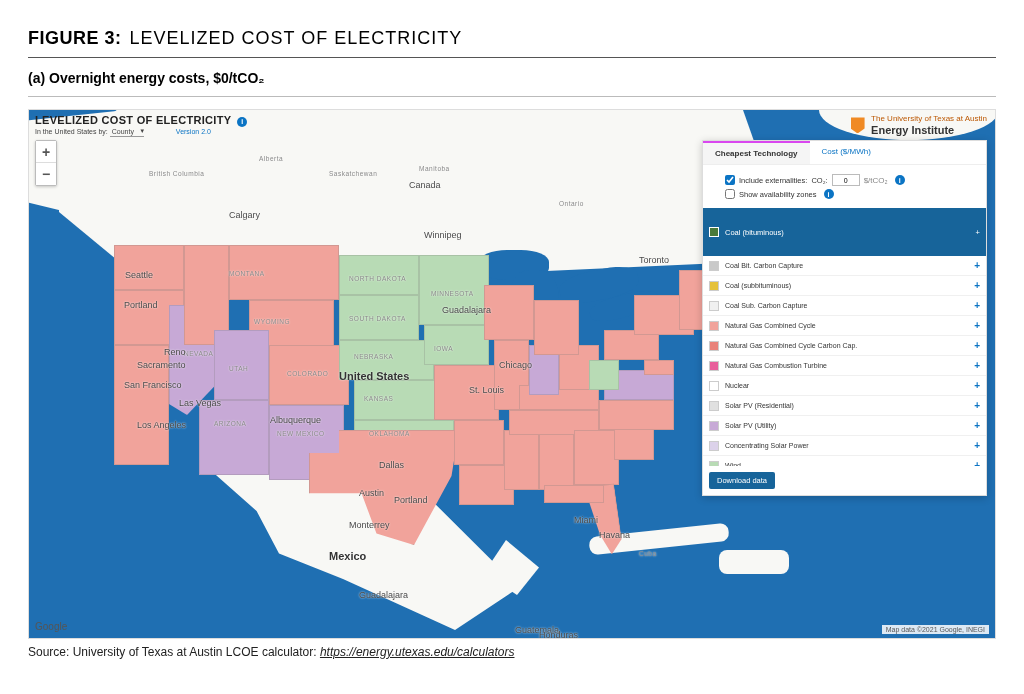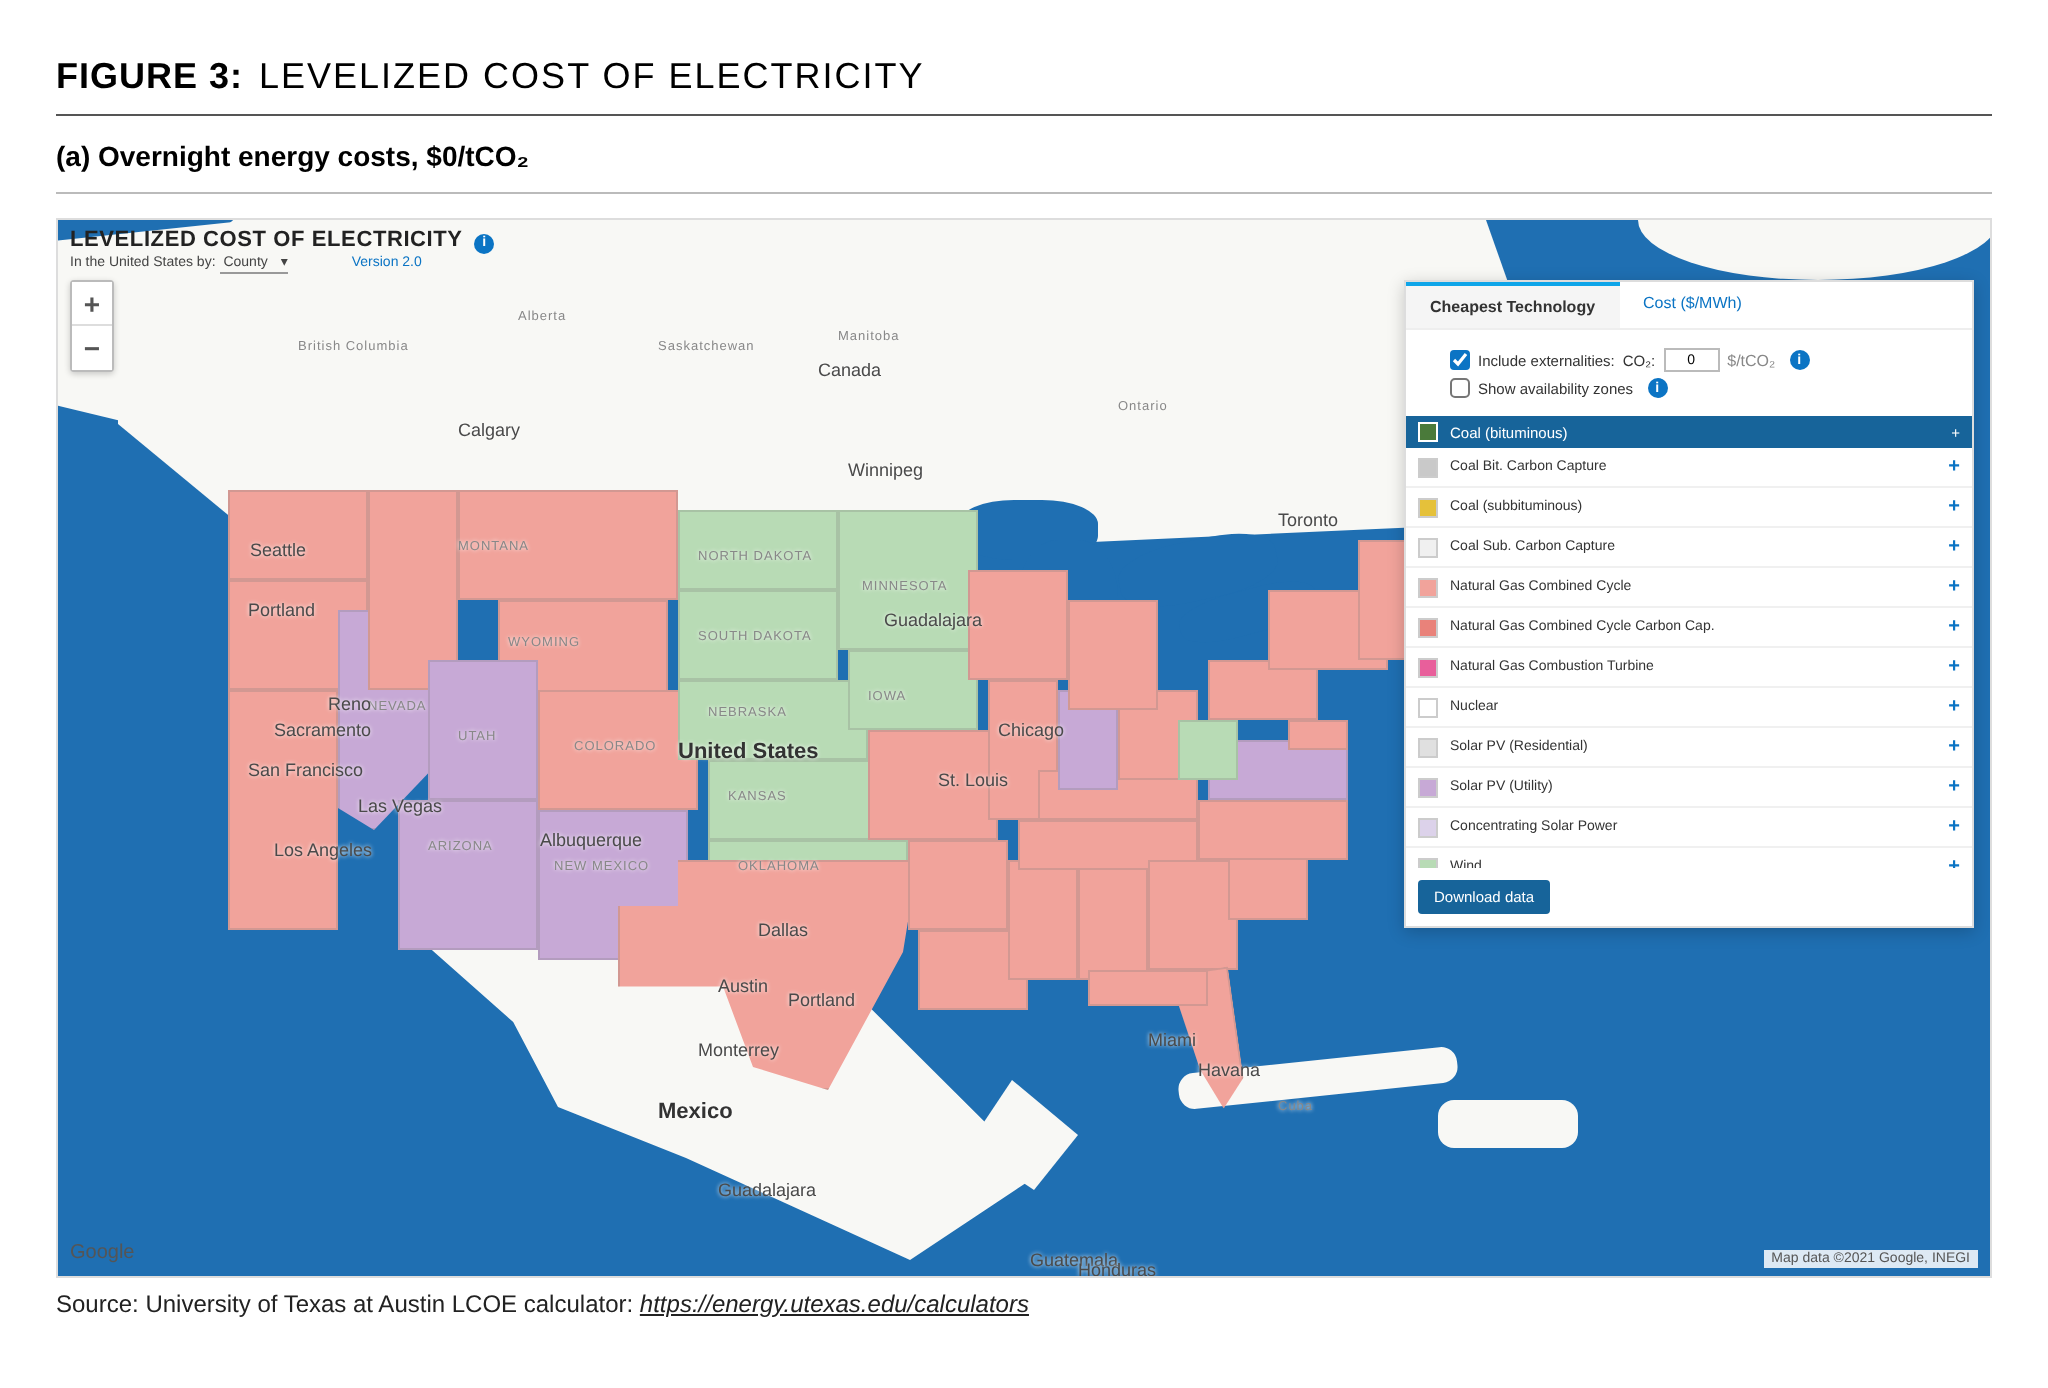--- a/index.html
+++ b/index.html
@@ -104,30 +104,30 @@
   
   .brand{ position:absolute; top:4px; right:8px; z-index:20; text-align:right; font-size:9px; color:#bb5600; line-height:1.1;}
   .brand .ln1{ font-size:8px; color:#bb5600;}
   .brand .ln2{ font-size:11px; font-weight:600; color:#333;}
   .shield{ display:inline-block; width:14px; height:16px; background:#f08a24; clip-path:polygon(0 0,100% 0,100% 70%,50% 100%,0 70%); vertical-align:middle; margin-right:4px;}
 
   
   .panel{ position:absolute; top:30px; right:8px; width:285px; z-index:21; background:#fff; border:1px solid #ddd; box-shadow:0 2px 8px rgba(0,0,0,.2); font-size:8px;}
   .tabs{ display:flex; border-bottom:1px solid #eee;}
   .tab{ padding:6px 12px; font-size:8px; color:#0b74c4; cursor:pointer;}
-  .tab.active{ background:#f5f5f5; color:#333; border-top:2px solid #0ea5e9; font-weight:600;}
+  .tab.active{ background:#f5f5f5; color:#333; border-top:2px solid #d946ef; font-weight:600;}
   .panel-body{ padding:6px 22px; }
   .row{ display:flex; align-items:center; gap:4px; margin:3px 0;}
   .row label{ font-size:7.5px; color:#333;}
   .row input[type=text]{ width:28px; height:12px; font-size:7px; border:1px solid #bbb; text-align:center;}
   .muted{ color:#888;}
   .chk{ width:10px;height:10px; accent-color:#0b74c4;}
 
   
-  .legend-head{ background:#17649a; color:#fff; padding:3px 6px; font-size:7.5px; display:flex; justify-content:space-between; align-items:center;}
+  .legend-head{ background:#17649a; color:#fff; padding:19px 6px; font-size:7.5px; display:flex; justify-content:space-between; align-items:center;}
   .legend{ max-height:210px; overflow:auto;}
   .legend-item{ display:flex; align-items:center; padding:4px 6px; border-bottom:1px solid #f0f0f0; gap:6px;}
   .sw{ width:10px;height:10px; flex:0 0 10px; border:1px solid #ccc;}
   .legend-item .txt{ flex:1; font-size:7px; line-height:1.1; color:#333;}
   .legend-item .plus{ color:#0b74c4; font-weight:700; font-size:10px; cursor:pointer;}
   .dl{ background:#17649a; color:#fff; border:0; padding:4px 8px; font-size:7.5px; margin:6px; border-radius:2px; cursor:pointer;}
 
   .map-label{ position:absolute; font-size:9px; color:#4a4a4a; z-index:15; text-shadow:0 0 2px #fff;}
   .map-label.big{ font-weight:700; font-size:11px; color:#333;}
   .map-label.tiny{ font-size:6.5px; letter-spacing:0.5px; color:#888;}
@@ -221,20 +221,27 @@
         <span class="small-select">County</span>
         <span style="margin-left:30px;color:#0b74c4;">Version 2.0</span>
       </div>
     </div>
 
     <div class="zoom">
       <button>+</button>
       <button>−</button>
     </div>
 
+    <div class="brand">
+      <span class="shield"></span>
+      <span style="display:inline-block;text-align:left;vertical-align:middle;">
+        <span class="ln1">The University of Texas at Austin</span><br>
+        <span class="ln2">Energy Institute</span>
+      </span>
+    </div>
 
     <div class="panel">
       <div class="tabs">
         <div class="tab active">Cheapest Technology</div>
         <div class="tab">Cost ($/MWh)</div>
       </div>
       <div class="panel-body">
         <div class="row">
           <input type="checkbox" class="chk" checked="" style="">
           <label>Include externalities:</label>

